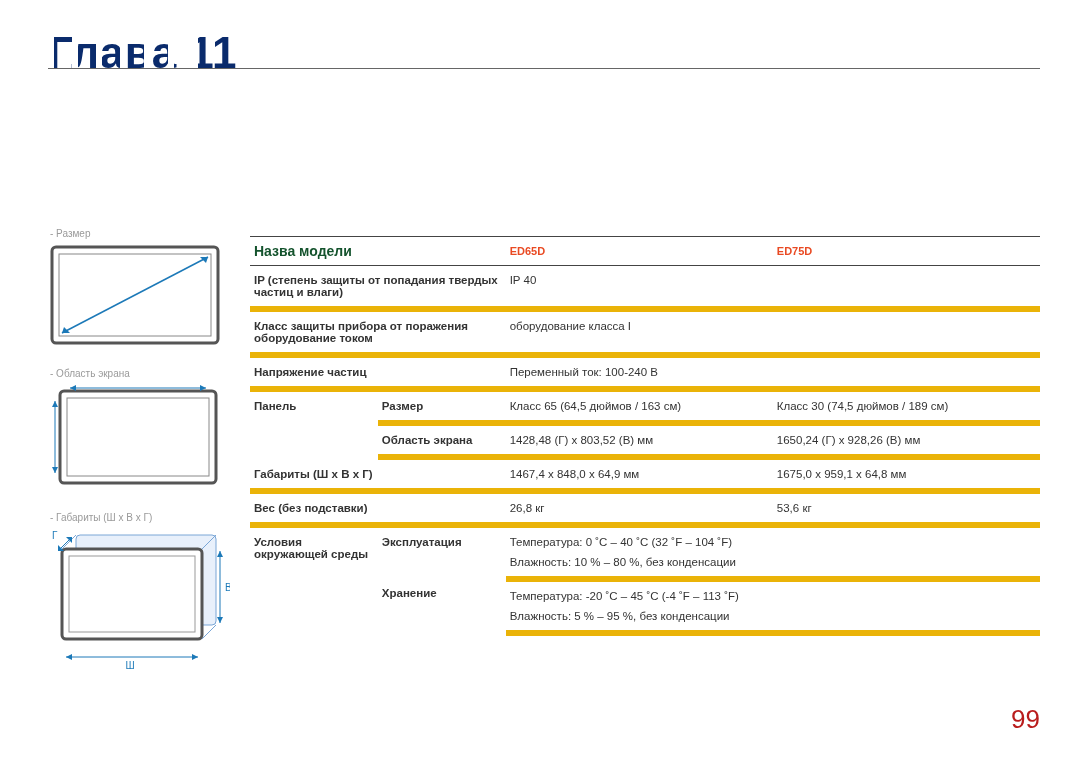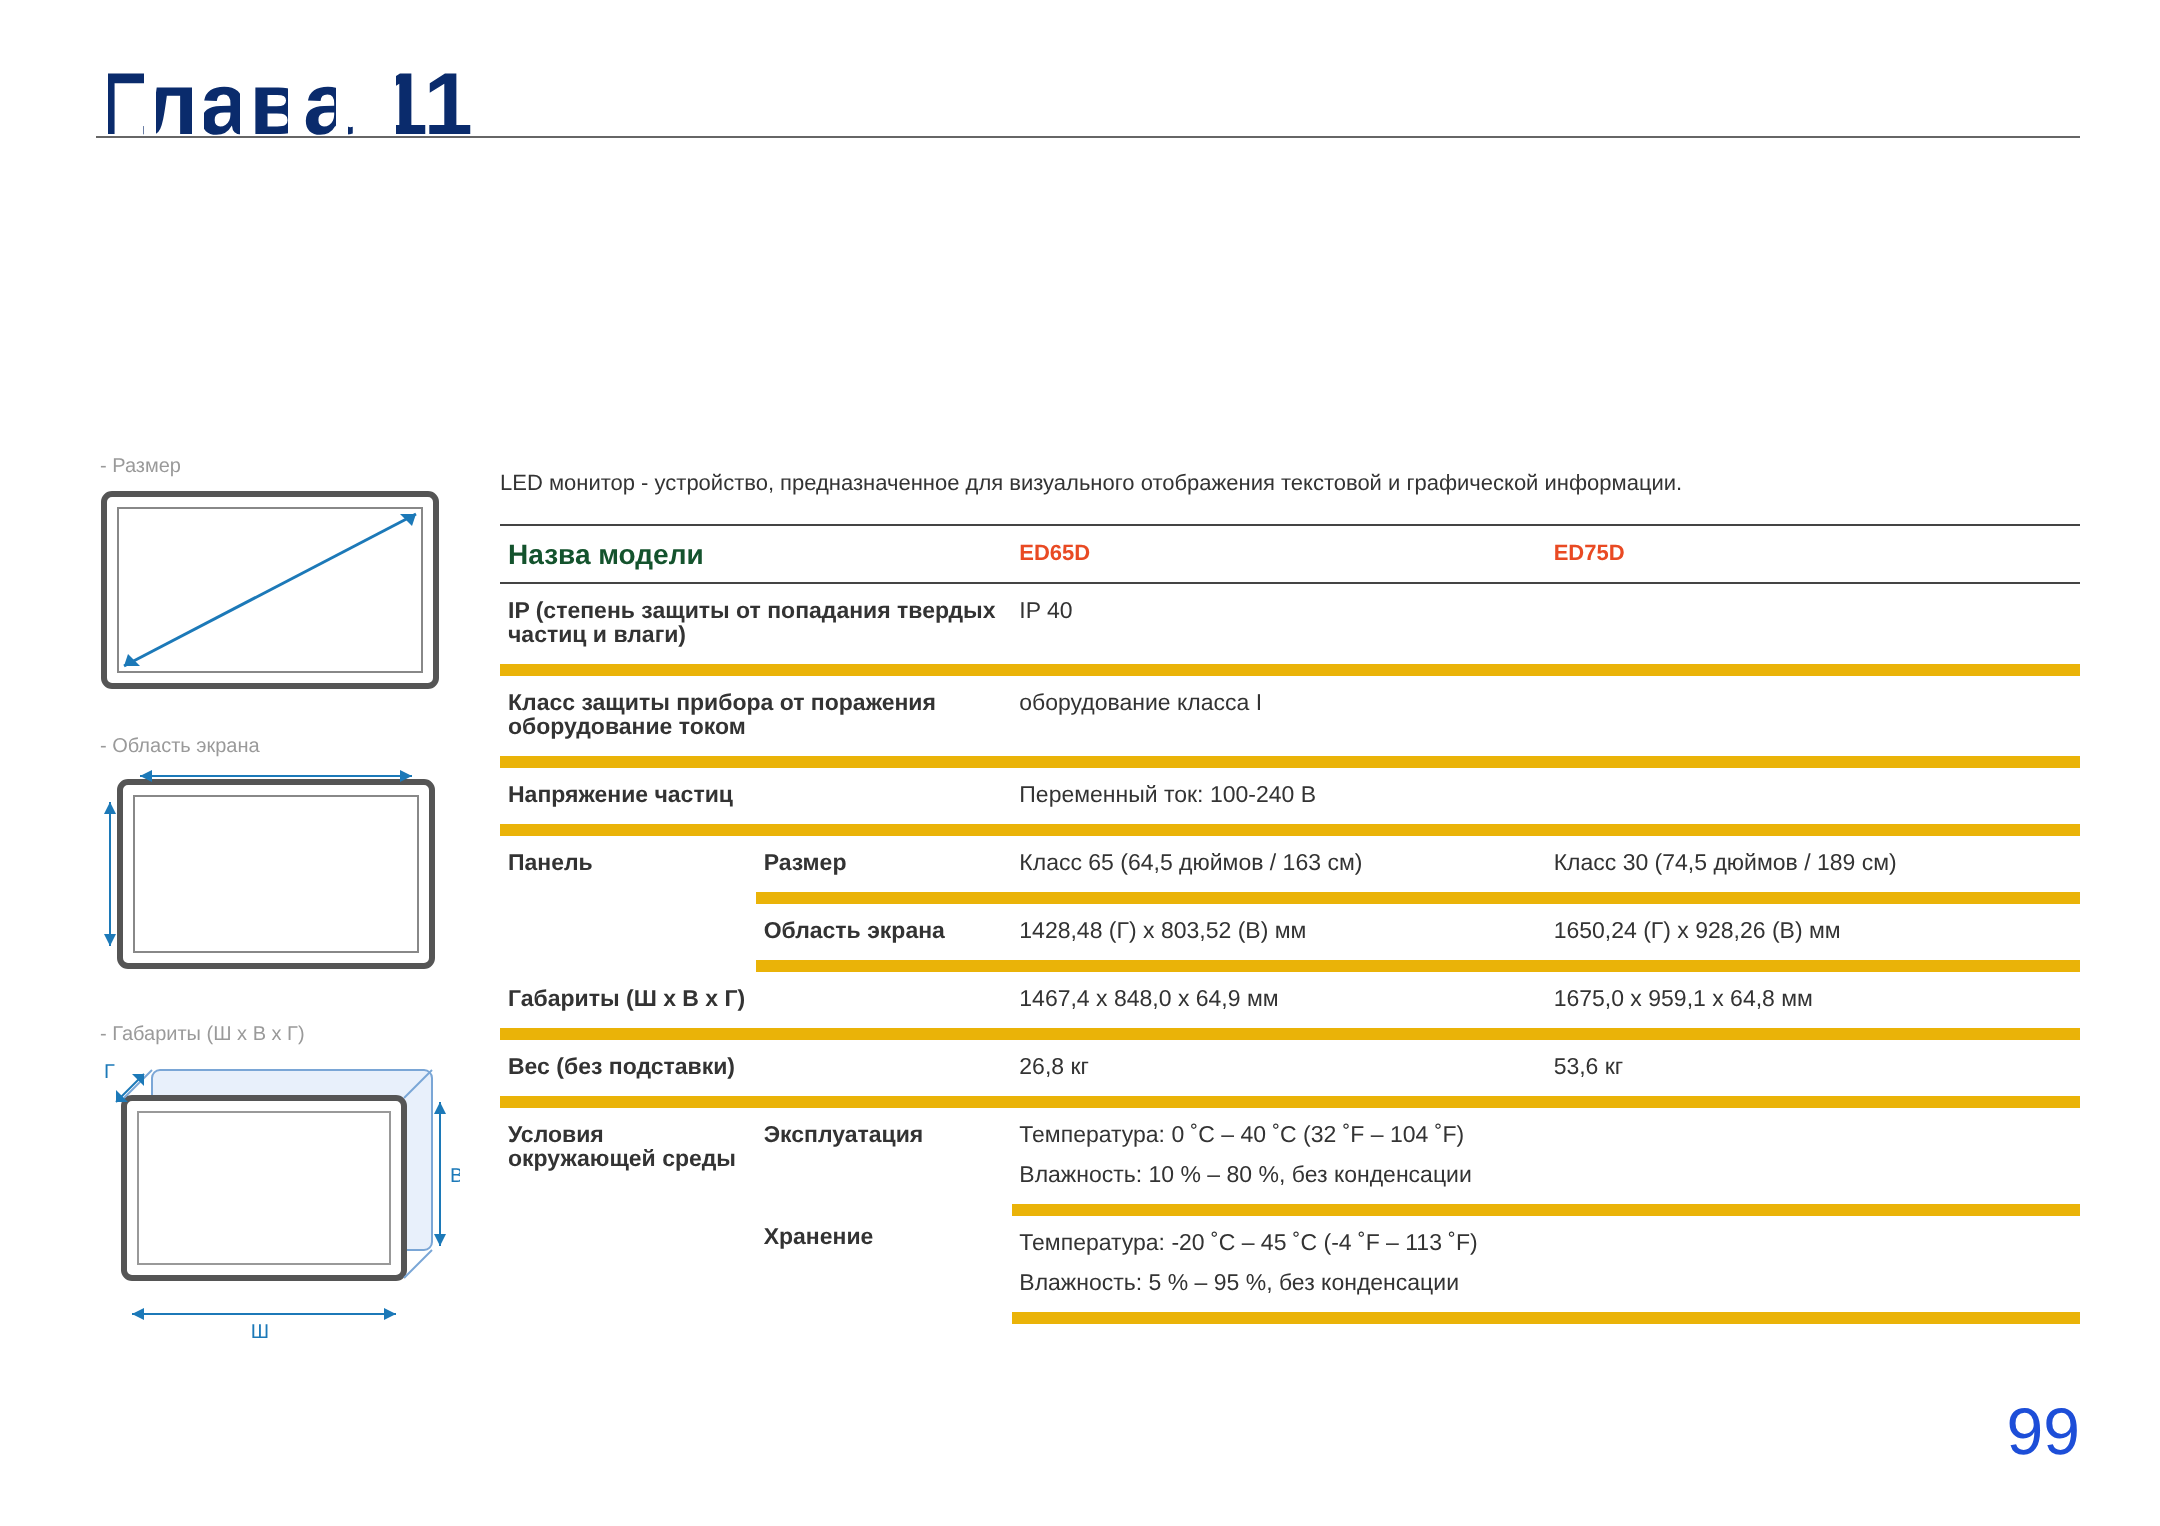--- a/index.html
+++ b/index.html
@@ -124,22 +124,22 @@
   }
   .sb-block {
     margin-bottom: 20px;
   }
 
   
   .page-no {
     position: absolute;
     right: 40px;
     bottom: 28px;
-    font-size: 33px;
-    color: #1d4ed8;
+    font-size: 26px;
+    color: #b91c1c;
   }
 </style>
 </head>
 <body>
 
 <div class="page-rule"></div>
 
 <div class="chapter-title">
   <span>Глава 11</span>
   <div class="chapter-clip"></div>
@@ -200,21 +200,20 @@
       <line x1="8" y1="22" x2="22" y2="8" stroke="#1c79b8" stroke-width="1"></line>
       <polygon points="8,22 8,16 14,22" fill="#1c79b8"></polygon>
       <polygon points="22,8 16,8 22,14" fill="#1c79b8"></polygon>
       <text x="2" y="10" font-size="10" fill="#1c79b8">Г</text>
     </svg>
   </div>
 
 </div>
 
 <div class="content">
-  <div class="intro">LED монитор - устройство, предназначенное для визуального отображения текстовой и графической информации.</div>
 
   <table class="spec">
     <tbody>
         <tr class="header-row">
       <th class="modelhdr" colspan="2">Назва модели</th>
       <th class="modelname">ED65D</th>
       <th class="modelname">ED75D</th>
     </tr>
 
     <tr>

